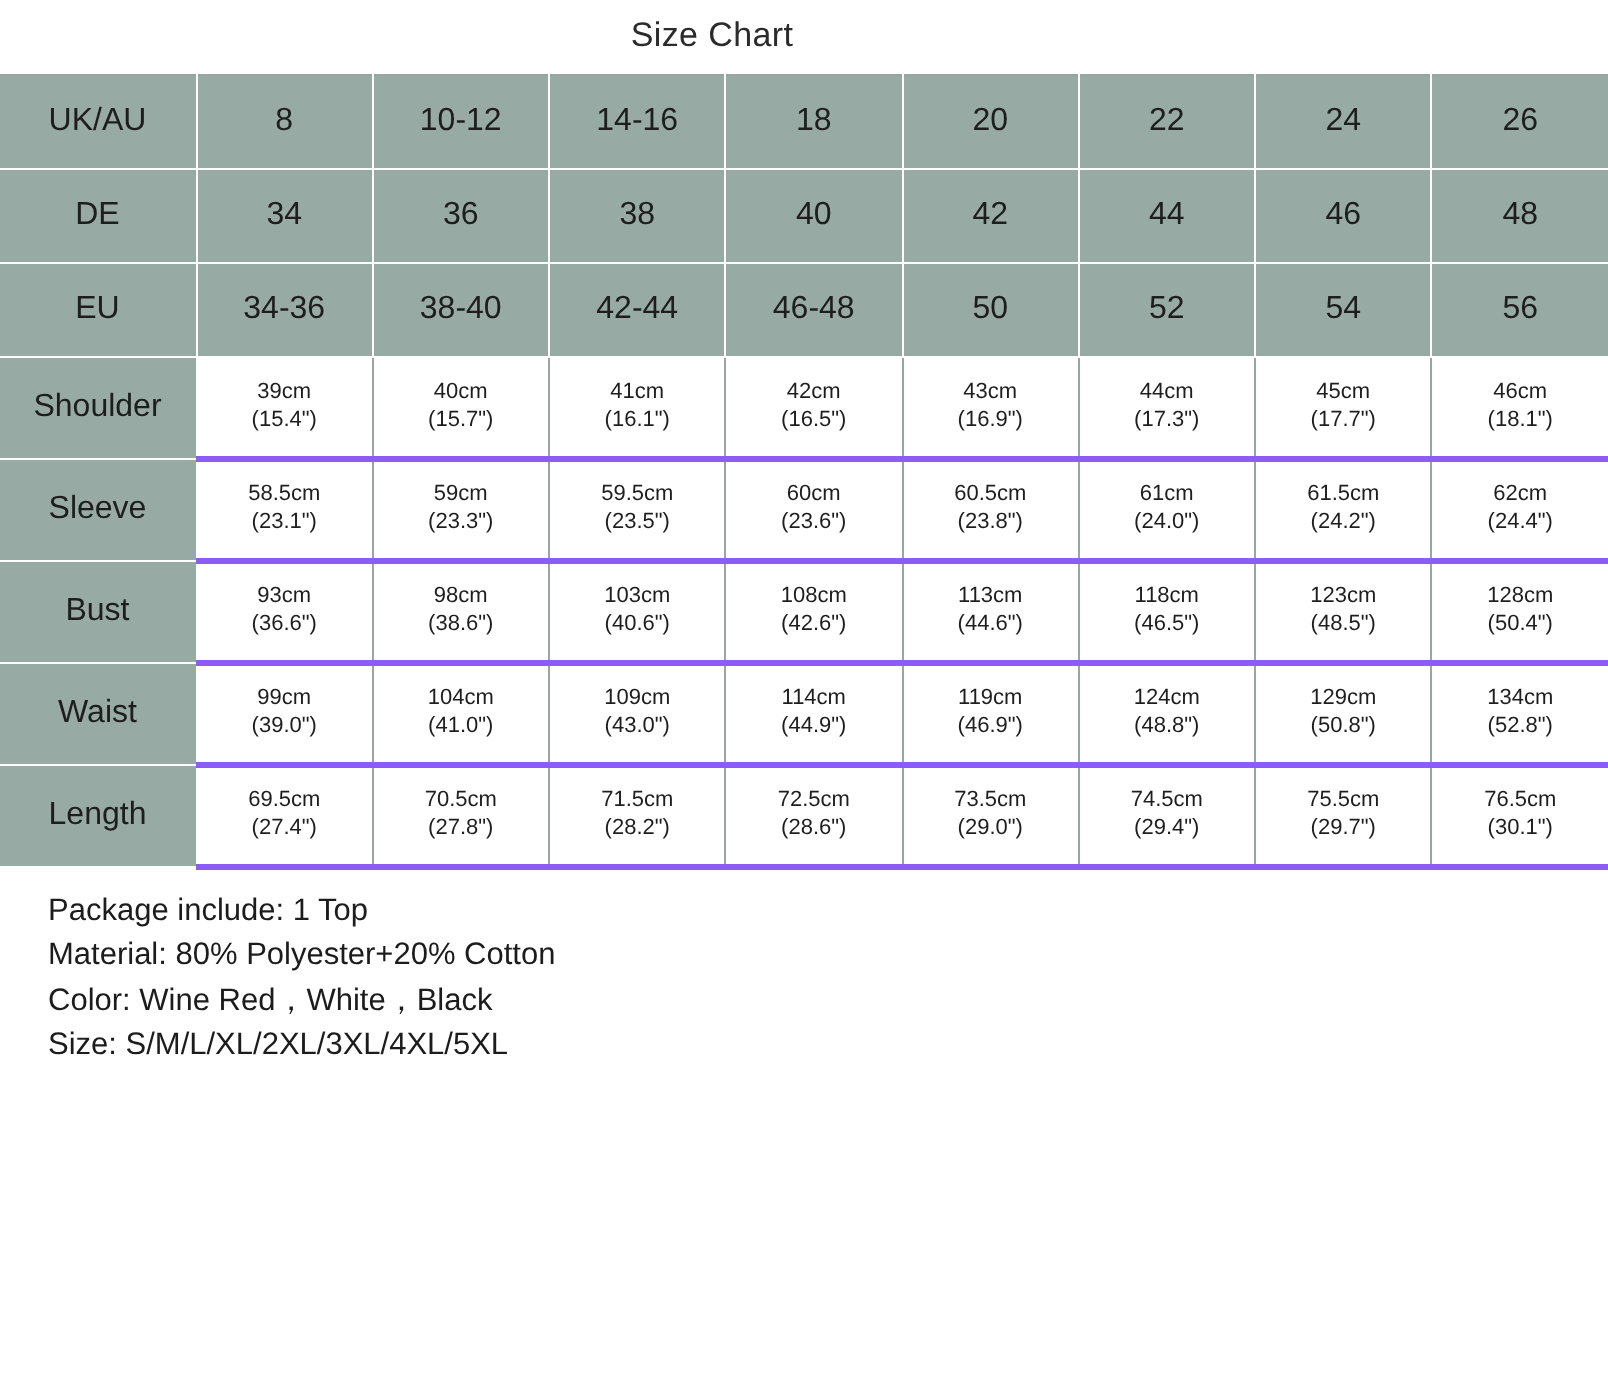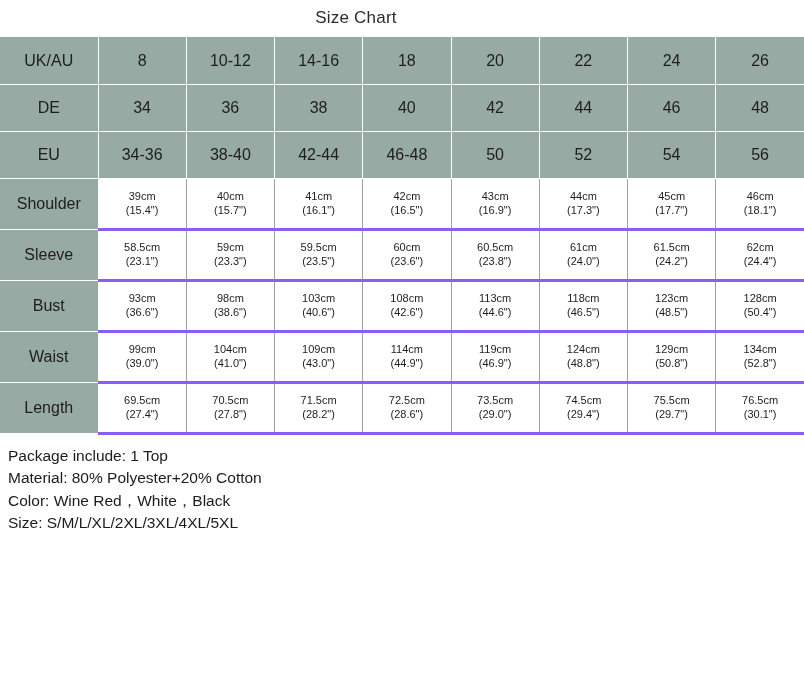--- a/index.html
+++ b/index.html
@@ -70,21 +70,21 @@
   }
   tr.meas td.label {
     border-right: 1px solid #ffffff;
     border-bottom: 1px solid #ffffff;
     margin-left: 44px;
   }
   .val .cm { display: block; }
   .val .inch { display: block; }
   .col-label { width: 98px; }
   .notes {
-    padding: 10px 8px 0 8px;
+    padding: 10px 8px 0 24px;
     font-size: 15.5px;
     line-height: 1.45;
     color: #1c1c1c;
   }
   .notes div {
     white-space: nowrap;
   }
 </style>
 </head>
 <body>

